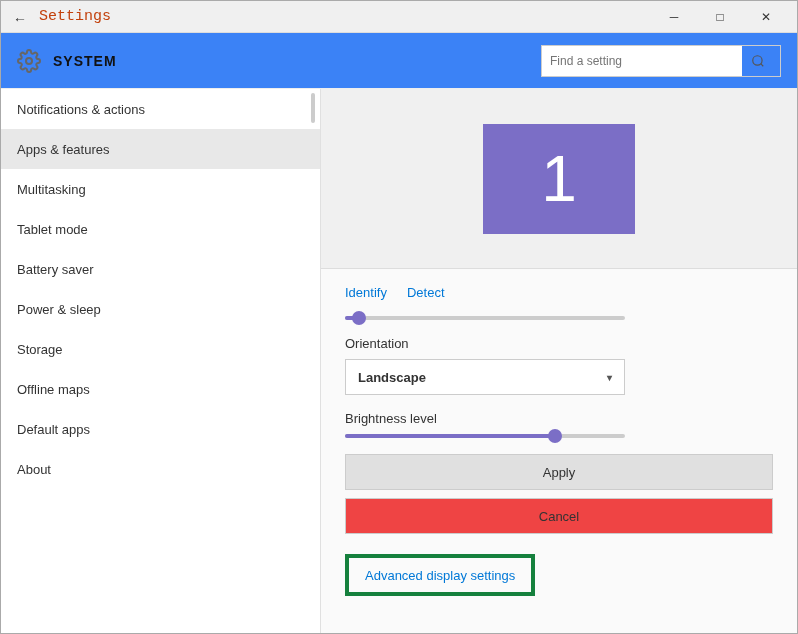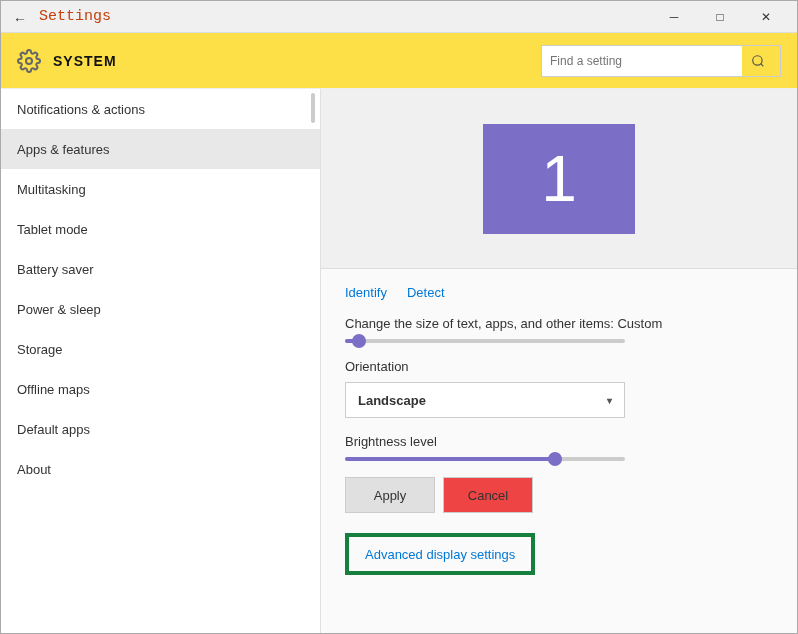--- a/index.html
+++ b/index.html
@@ -50,21 +50,21 @@
       align-items: center;
       justify-content: center;
       font-size: 12px;
       color: #333;
     }
 
     
     .header {
       display: flex;
       align-items: center;
-      background: #fde047;
+      background: #3b82f6;
       padding: 24px 16px;
       border-bottom: 1px solid #eee;
       height: 56px;
     }
     .header-icon {
       width: 24px;
       height: 24px;
       margin-right: 12px;
       color: #666;
     }
@@ -278,20 +278,21 @@
     .dropdown-arrow {
       font-size: 10px;
       color: #555;
     }
 
     
     .buttons-row {
       display: flex;
       gap: 8px;
       margin-bottom: 20px;
+      flex-direction: column;
     }
     .btn {
       height: 36px;
       min-width: 90px;
       padding: 0 16px;
       border: 1px solid #ccc;
       background: #e0e0e0;
       font-size: 13px;
       cursor: pointer;
       color: #333;
@@ -400,21 +401,20 @@
     <div class="content-body">
 
       
       <div class="links-row">
         <a class="link-item">Identify</a>
         <a class="link-item">Detect</a>
       </div>
 
       
       <div class="slider-container">
-        <div class="setting-label">Change the size of text, apps, and other items: Custom</div>
         <div class="slider-track">
           <div class="slider-fill" style="width:5%;"></div>
           <div class="slider-thumb" style="left:calc(5% - 7px);"></div>
         </div>
       </div>
 
       
       <div class="dropdown-container">
         <div class="setting-label">Orientation</div>
         <div class="dropdown">

